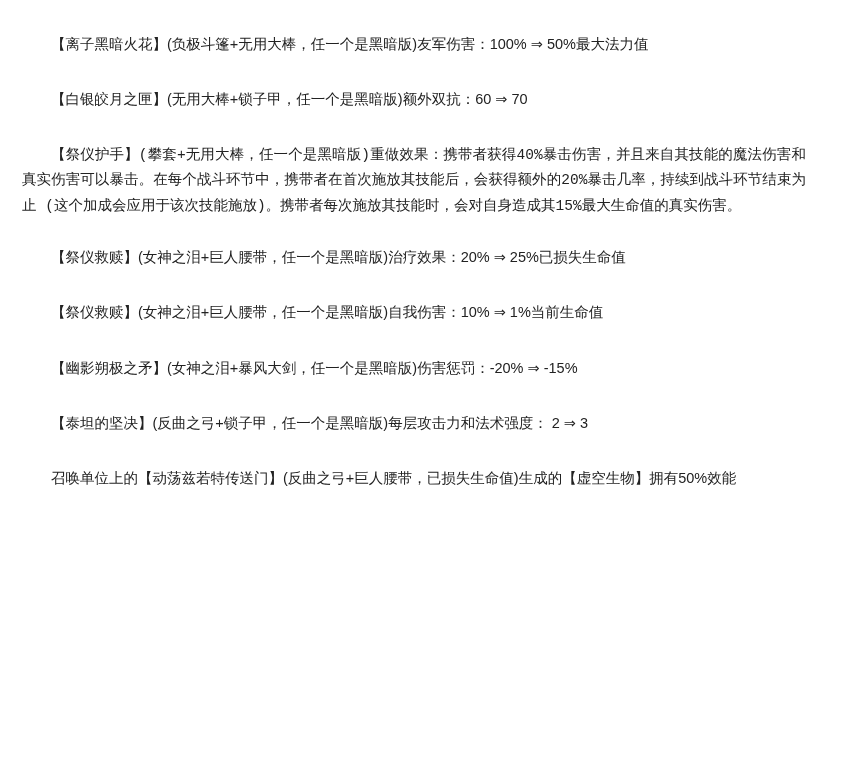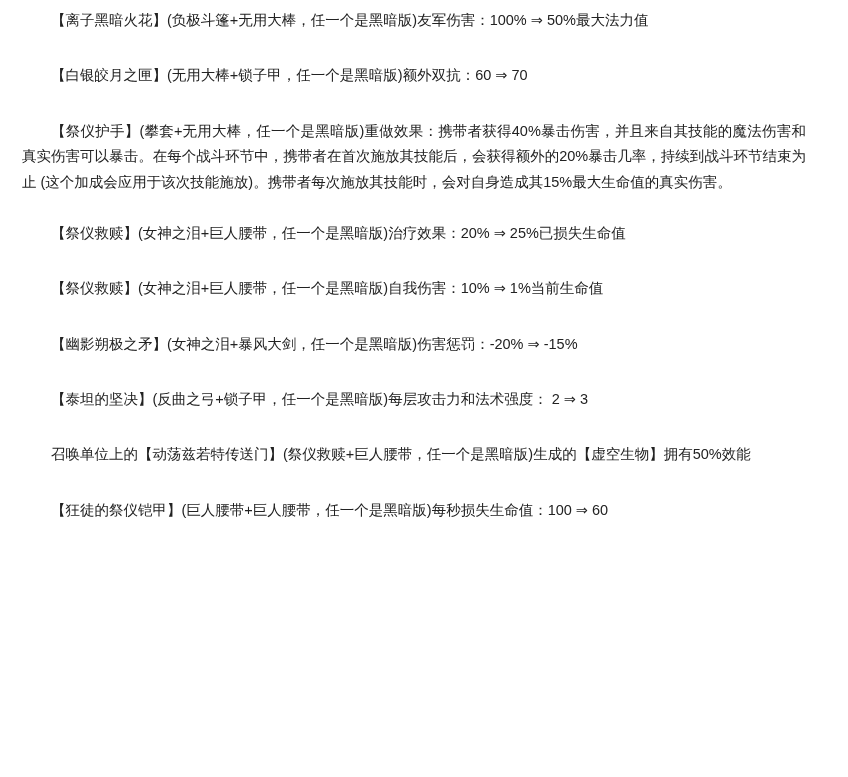--- a/index.html
+++ b/index.html
@@ -13,41 +13,42 @@
     font-family: "Liberation Sans", "DejaVu Sans", sans-serif;
     color: #1a1a1a;
     font-size: 14.5px;
     line-height: 1.75;
     -webkit-font-smoothing: antialiased;
   }
   .doc {
     width: 828px;
     box-sizing: border-box;
     padding: 8px 22px 10px 22px;
+    margin-top: 24px;
   }
   .para {
     margin: 0 0 30px 0;
     text-indent: 2em;
     text-align: justify;
     word-break: break-all;
     color: #222222;
   }
   .para:last-child {
     margin-bottom: 0;
   }
   .para.tall {
     margin-bottom: 26px;
+    font-family: Liberation Mono, monospace;
   }
 </style>
 </head>
 <body>
 
 <div class="doc">
   <p class="para">【离子黑暗火花】(负极斗篷+无用大棒，任一个是黑暗版)友军伤害：100% ⇒ 50%最大法力值</p>
   <p class="para">【白银皎月之匣】(无用大棒+锁子甲，任一个是黑暗版)额外双抗：60 ⇒ 70</p>
   <p class="para tall">【祭仪护手】(攀套+无用大棒，任一个是黑暗版)重做效果：携带者获得40%暴击伤害，并且来自其技能的魔法伤害和真实伤害可以暴击。在每个战斗环节中，携带者在首次施放其技能后，会获得额外的20%暴击几率，持续到战斗环节结束为止 (这个加成会应用于该次技能施放)。携带者每次施放其技能时，会对自身造成其15%最大生命值的真实伤害。</p>
   <p class="para">【祭仪救赎】(女神之泪+巨人腰带，任一个是黑暗版)治疗效果：20% ⇒ 25%已损失生命值</p>
   <p class="para">【祭仪救赎】(女神之泪+巨人腰带，任一个是黑暗版)自我伤害：10% ⇒ 1%当前生命值</p>
   <p class="para">【幽影朔极之矛】(女神之泪+暴风大剑，任一个是黑暗版)伤害惩罚：-20% ⇒ -15%</p>
   <p class="para">【泰坦的坚决】(反曲之弓+锁子甲，任一个是黑暗版)每层攻击力和法术强度： 2 ⇒ 3</p>
-  <p class="para">召唤单位上的【动荡兹若特传送门】(祭仪救赎+巨人腰带，任一个是黑暗版)生成的【虚空生物】拥有50%效能</p>
-  <p class="para">【狂徒的祭仪铠甲】(巨人腰带+巨人腰带，任一个是黑暗版)每秒损失生命值：100 ⇒ 60</p>
+  <p class="para">召唤单位上的【动荡兹若特传送门】(反曲之弓+巨人腰带，已损失生命值)生成的【虚空生物】拥有50%效能</p>
 </div>
 
 </body></html>

